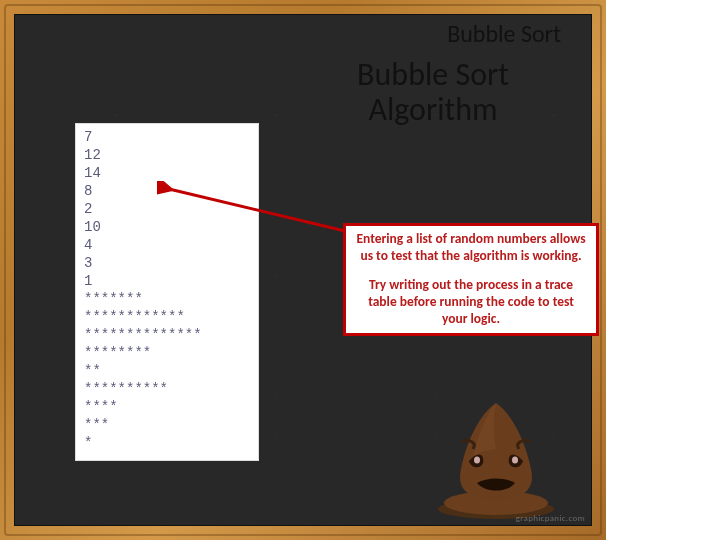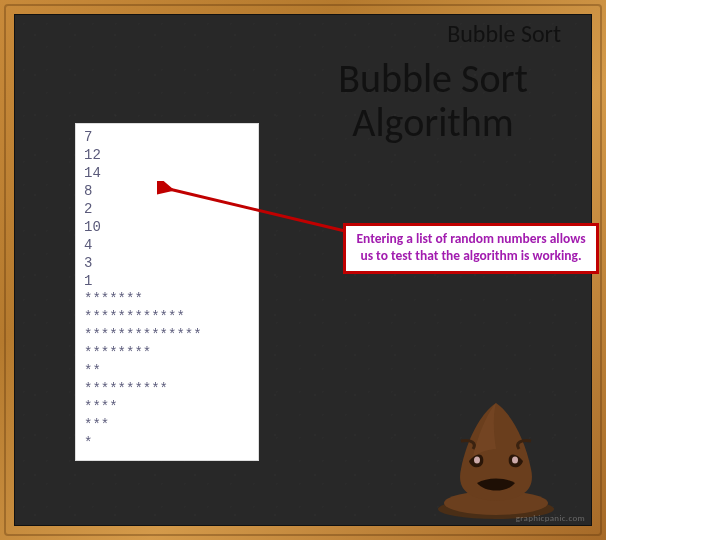--- a/index.html
+++ b/index.html
@@ -42,21 +42,21 @@
     top: 4px;
     right: 30px;
     font-size: 24px;
     color: #111;
     background: rgba(255,255,255,0.0);
   }
   .main-title {
     position: absolute;
     top: 42px;
     right: 28px;
-    font-size: 40px;
+    font-size: 32px;
     line-height: 1.1;
     color: #111;
     text-align: center;
     width: 260px;
   }
   .code-panel {
     position: absolute;
     left: 60px;
     top: 108px;
     width: 184px;
@@ -73,21 +73,21 @@
   .callout {
     position: absolute;
     left: 328px;
     top: 208px;
     width: 256px;
     background: #fff;
     border: 3px solid #c00000;
     padding: 5px 10px 6px;
     font-size: 13.5px;
     line-height: 1.25;
-    color: #a21caf;
+    color: #b91c1c;
     text-align: center;
     font-weight: 600;
   }
   .callout .para2 { margin-top: 12px; }
   .arrow {
     position: absolute;
     left: 142px;
     top: 166px;
     width: 200px;
     height: 60px;
@@ -142,20 +142,21 @@
       <defs>
         <marker id="ah" markerWidth="14" markerHeight="12" refX="2" refY="6" orient="auto">
           <path d="M12,0 L0,6 L12,12 L8,6 Z" fill="#c00000"></path>
         </marker>
       </defs>
       <line x1="188" y1="50" x2="12" y2="8" stroke="#c00000" stroke-width="3" marker-end="url(#ah)"></line>
     </svg>
 
     <div class="callout">
       <div>Entering a list of random numbers allows us to test that the algorithm is working.</div>
+      <div class="para2">Try writing out the process in a trace table before running the code to test your logic.</div>
     </div>
 
     <svg class="hat" viewBox="0 0 130 130">
       <ellipse cx="65" cy="118" rx="58" ry="10" fill="#4a2e16"></ellipse>
       <ellipse cx="65" cy="112" rx="52" ry="12" fill="#6b3f1e"></ellipse>
       <path d="M65 12
                C 50 22, 36 48, 30 78
                C 26 96, 34 108, 65 110
                C 96 108, 104 96, 100 78
                C 94 48, 80 22, 65 12 Z" fill="#6a3e1d"></path>

